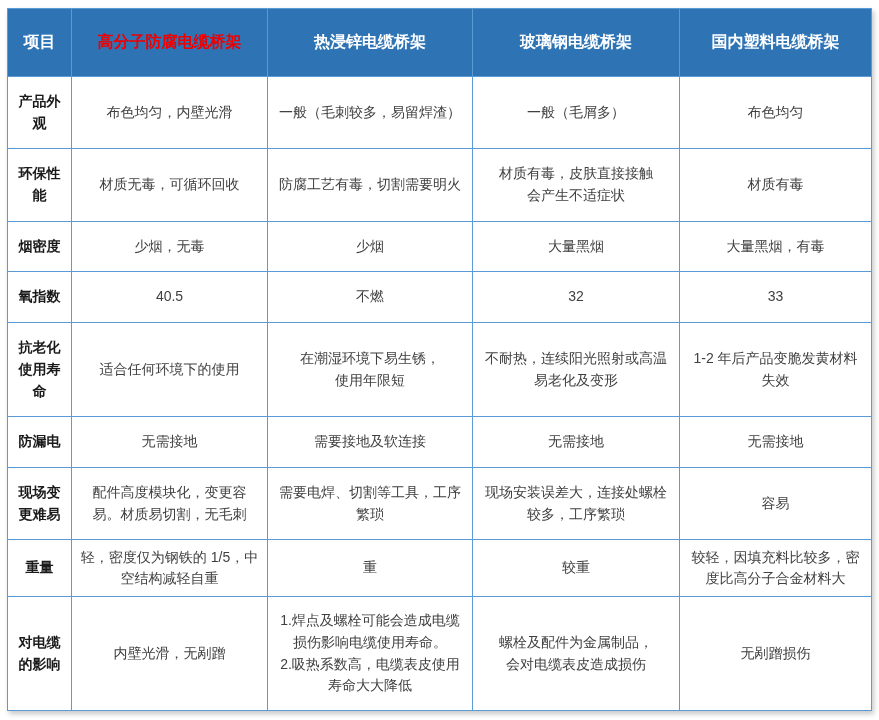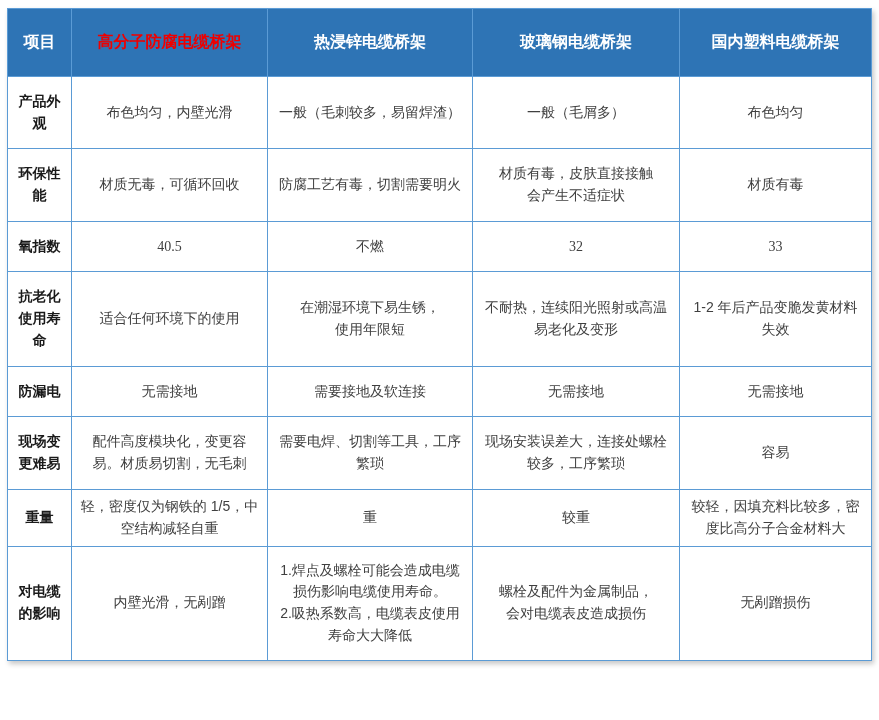--- a/index.html
+++ b/index.html
@@ -49,21 +49,21 @@
     font-weight:bold;
     color:var(--label-text);
     background:#ffffff;
     padding:14px 5px;
   }
   tr.hr{height:68px;}
   tr.r0{height:37px;}
   tr.r1{height:34px;}
   tr.r2{height:56px;margin-top:23px;}
   tr.r3{height:36px;}
-  tr.r4{height:36px;font-family:Liberation Serif, serif;}
+  tr.r4{height:36px;}
   tr.r5{height:59px;}
   tr.r6{height:54px;}
   tr.r7{height:32px;}
   tr.r8{height:57px;margin-top:36px;}
   tr.r9{height:57px;}
   tr.r10{height:53px;}
   tr.r11{height:114px;}
 </style>
 </head>
 <body>
@@ -94,20 +94,27 @@
         <td>一般（毛屑多）</td>
         <td>布色均匀</td>
       </tr>
       <tr class="r2">
         <th>环保性能</th>
         <td>材质无毒，可循环回收</td>
         <td>防腐工艺有毒，切割需要明火</td>
         <td>材质有毒，皮肤直接接触
 会产生不适症状</td>
         <td>材质有毒</td>
+      </tr>
+      <tr class="r3">
+        <th>烟密度</th>
+        <td>少烟，无毒</td>
+        <td>少烟</td>
+        <td>大量黑烟</td>
+        <td>大量黑烟，有毒</td>
       </tr>
       <tr class="r4">
         <th>氧指数</th>
         <td>40.5</td>
         <td>不燃</td>
         <td>32</td>
         <td>33</td>
       </tr>
       <tr class="r6">
         <th>抗老化使用寿命</th>

